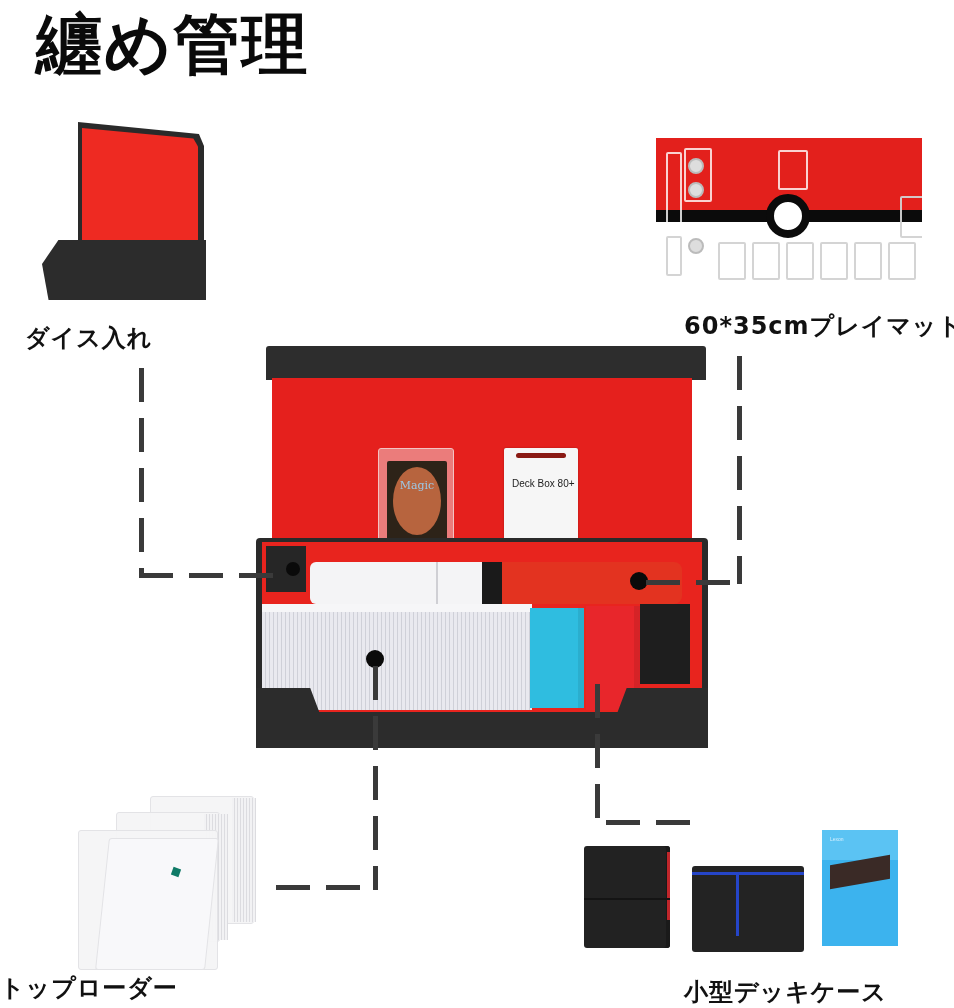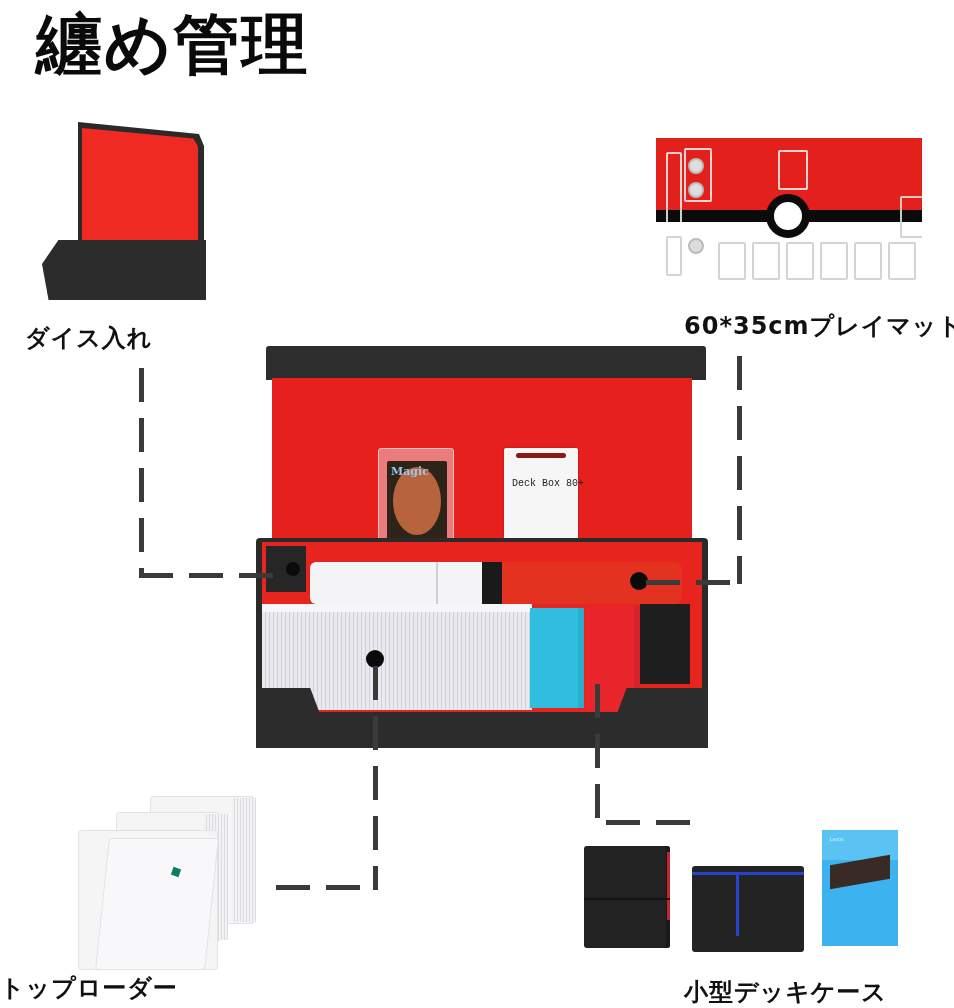--- a/index.html
+++ b/index.html
@@ -35,25 +35,25 @@
   .pm-coin { position: absolute; width: 16px; height: 16px; border-radius: 50%; background: #ddd; border: 2px solid #bbb; }
 
   
   .main-lid { left: 266px; top: 346px; width: 440px; height: 200px; }
   .lid-top { position: absolute; left: 0; top: 0; width: 440px; height: 34px; background: #2d2d2d; border-radius: 3px 3px 0 0; }
   .lid-inner { position: absolute; left: 6px; top: 32px; width: 420px; height: 174px; background: #e5201d; }
 
   .card { left: 378px; top: 448px; width: 76px; height: 100px; background: rgba(240,200,200,0.55); border: 1px solid #f3c3c3; border-radius: 3px; }
   .card-inner { position: absolute; left: 8px; top: 12px; width: 60px; height: 80px; background: #2d2318; border-radius: 2px; }
   .card-oval { position: absolute; left: 6px; top: 6px; width: 48px; height: 68px; border-radius: 50%; background: #b7643e; }
-  .card-logo { position: absolute; left: 4px; top: 4px; width: 52px; font-size: 11px; font-weight: bold; color: #9cc8e6; font-family: "DejaVu Serif", serif; }
+  .card-logo { position: absolute; left: 4px; top: 18px; width: 52px; font-size: 11px; font-weight: normal; color: #9cc8e6; text-align: center; font-family: "DejaVu Serif", serif; }
 
   .deckbox80 { left: 504px; top: 448px; width: 74px; height: 106px; background: #f6f6f6; border-radius: 2px; box-shadow: 0 0 2px rgba(0,0,0,0.3); }
   .deckbox80-slot { position: absolute; left: 12px; top: 5px; width: 50px; height: 5px; border-radius: 3px; background: #8a1a14; }
-  .deckbox80-label { position: absolute; left: 8px; top: 30px; font-size: 10px; color: #222; white-space: nowrap; font-family: Liberation Mono, monospace; }
+  .deckbox80-label { position: absolute; left: 8px; top: 30px; font-size: 10px; color: #222; white-space: nowrap; font-family: Liberation Sans, sans-serif; }
 
   .tray { left: 256px; top: 538px; width: 452px; height: 210px; }
   .tray-back { position: absolute; left: 0; top: 0; width: 452px; height: 210px; background: #2a2a2a; border-radius: 4px; }
   .tray-red { position: absolute; left: 6px; top: 4px; width: 440px; height: 176px; background: #e8241e; }
   .tray-front { position: absolute; left: 0; top: 150px; width: 452px; height: 60px; background: #2c2c2c;
                 clip-path: polygon(0 0, 12% 0, 14% 40%, 80% 40%, 82% 0, 100% 0, 100% 100%, 0 100%); }
 
   .foam-left { left: 266px; top: 546px; width: 40px; height: 46px; background: #262626; }
   .tube-white { left: 310px; top: 562px; width: 172px; height: 42px; background: #f4f4f6; border-radius: 6px 0 0 6px; }
   .tube-sep { left: 436px; top: 562px; width: 2px; height: 42px; background: #cfcfd4; }

